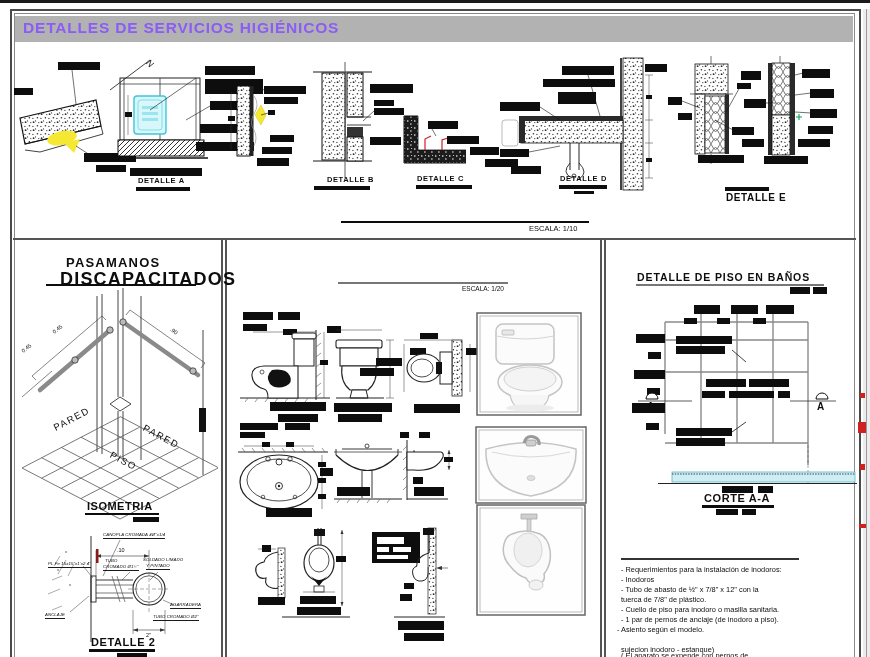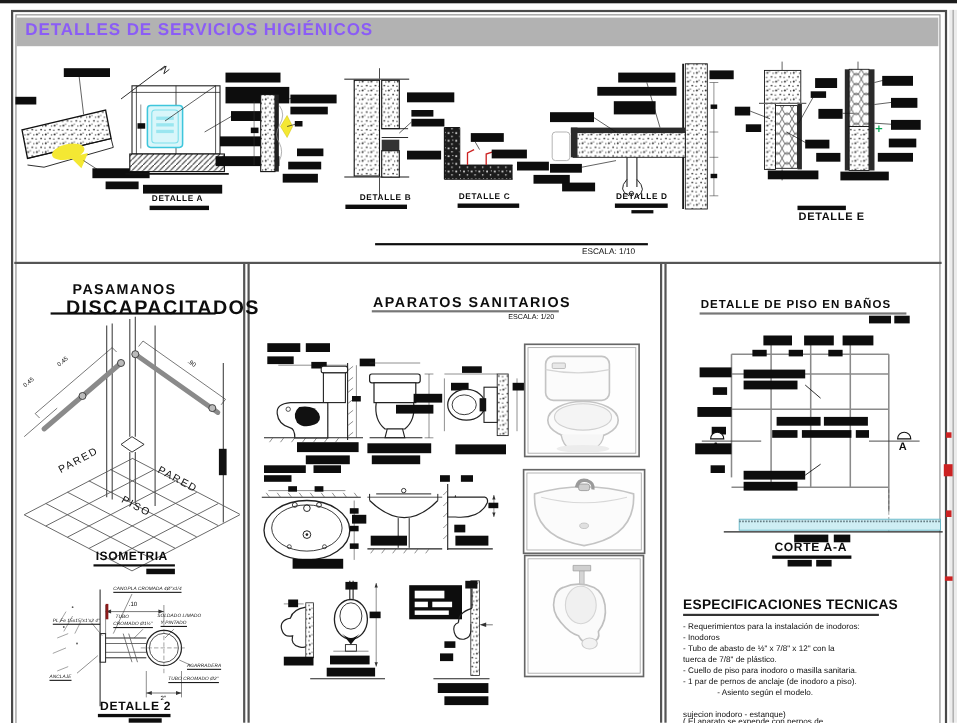--- a/index.html
+++ b/index.html
@@ -344,21 +344,20 @@
   <div class="lbl tiny" style="left:143px;top:558px;">SOLDADO LIMADO</div>
   <div class="lbl tiny u" style="left:146px;top:564px;">Y PINTADO</div>
   <div class="lbl tiny u" style="left:170px;top:603px;">AGARRADERA</div>
   <div class="lbl tiny u" style="left:153px;top:615px;">TUBO CROMADO Ø2"</div>
   <div class="lbl tiny u" style="left:45px;top:613px;">ANCLAJE</div>
   <div class="lbl" style="left:146px;top:633px;font-size:5.5px;">2"</div>
   <div class="lbl b" style="left:91px;top:637px;font-size:11px;letter-spacing:0.6px;">DETALLE 2</div>
   <div class="bar" style="left:89px;top:649px;width:66px;height:2.5px;"></div>
   <div class="bar" style="left:117px;top:653px;width:30px;height:4px;"></div>
 
-  <div class="lbl b" style="left:339px;top:268px;font-size:13px;letter-spacing:1.4px;">APARATOS SANITARIOS</div>
   <div class="bar" style="left:338px;top:282px;width:170px;height:1.5px;background:#777;"></div>
   <div class="lbl" style="left:462px;top:286px;font-size:6.5px;">ESCALA: 1/20</div>
 
   <svg style="left:232px;top:242px;" width="370" height="415" viewBox="232 242 370 415">
 
     <g>
       <rect x="243" y="312" width="30" height="8" fill="#0d0d0d"></rect>
       <rect x="278" y="312" width="22" height="8" fill="#0d0d0d"></rect>
       <rect x="243" y="324" width="24" height="7" fill="#0d0d0d"></rect>
       <line x1="316" y1="330" x2="316" y2="400" stroke="#222" stroke-width="1"></line>
@@ -610,29 +609,28 @@
     </g>
   </svg>
 
   <div class="lbl b" style="left:647px;top:402px;font-size:10px;">A</div>
   <div class="lbl b" style="left:817px;top:402px;font-size:10px;">A</div>
   <div class="lbl b" style="left:704px;top:493px;font-size:11px;letter-spacing:0.6px;">CORTE A-A</div>
   <div class="bar" style="left:702px;top:505px;width:72px;height:2.5px;"></div>
   <div class="bar" style="left:716px;top:509px;width:22px;height:6px;"></div>
   <div class="bar" style="left:742px;top:509px;width:14px;height:6px;"></div>
 
-  <div class="lbl b" style="left:621px;top:544px;font-size:12.5px;letter-spacing:0.2px;">ESPECIFICACIONES TECNICAS</div>
   <div class="bar" style="left:621px;top:558px;width:178px;height:1.5px;background:#333;"></div>
   <div class="lbl" style="left:621px;top:566px;font-size:7.4px;">- Requerimientos para la instalación de inodoros:</div>
   <div class="lbl" style="left:621px;top:576px;font-size:7.4px;">- Inodoros</div>
   <div class="lbl" style="left:621px;top:586px;font-size:7.4px;">- Tubo de abasto de ½" x 7/8" x 12" con la</div>
   <div class="lbl" style="left:621px;top:596px;font-size:7.4px;">tuerca de 7/8" de plástico.</div>
   <div class="lbl" style="left:621px;top:606px;font-size:7.4px;">- Cuello de piso para inodoro o masilla sanitaria.</div>
   <div class="lbl" style="left:621px;top:616px;font-size:7.4px;">- 1 par de pernos de anclaje (de inodoro a piso).</div>
-  <div class="lbl" style="left:652px;top:626px;font-size:7.4px;">- Asiento según el modelo.</div>
+  <div class="lbl" style="left:617px;top:626px;font-size:7.4px;">- Asiento según el modelo.</div>
   <div class="lbl" style="left:621px;top:652px;font-size:7.4px;text-decoration:underline;">( El aparato se expende con pernos de</div>
   <div class="lbl" style="left:621px;top:646px;font-size:7.4px;">sujecion inodoro - estanque)</div>
 
   <div class="red" style="left:860px;top:393px;width:5px;height:5px;"></div>
   <div class="red" style="left:858px;top:422px;width:8px;height:11px;"></div>
   <div class="red" style="left:860px;top:464px;width:5px;height:6px;"></div>
   <div class="red" style="left:859px;top:524px;width:7px;height:4px;"></div>
 
 </div>
 

